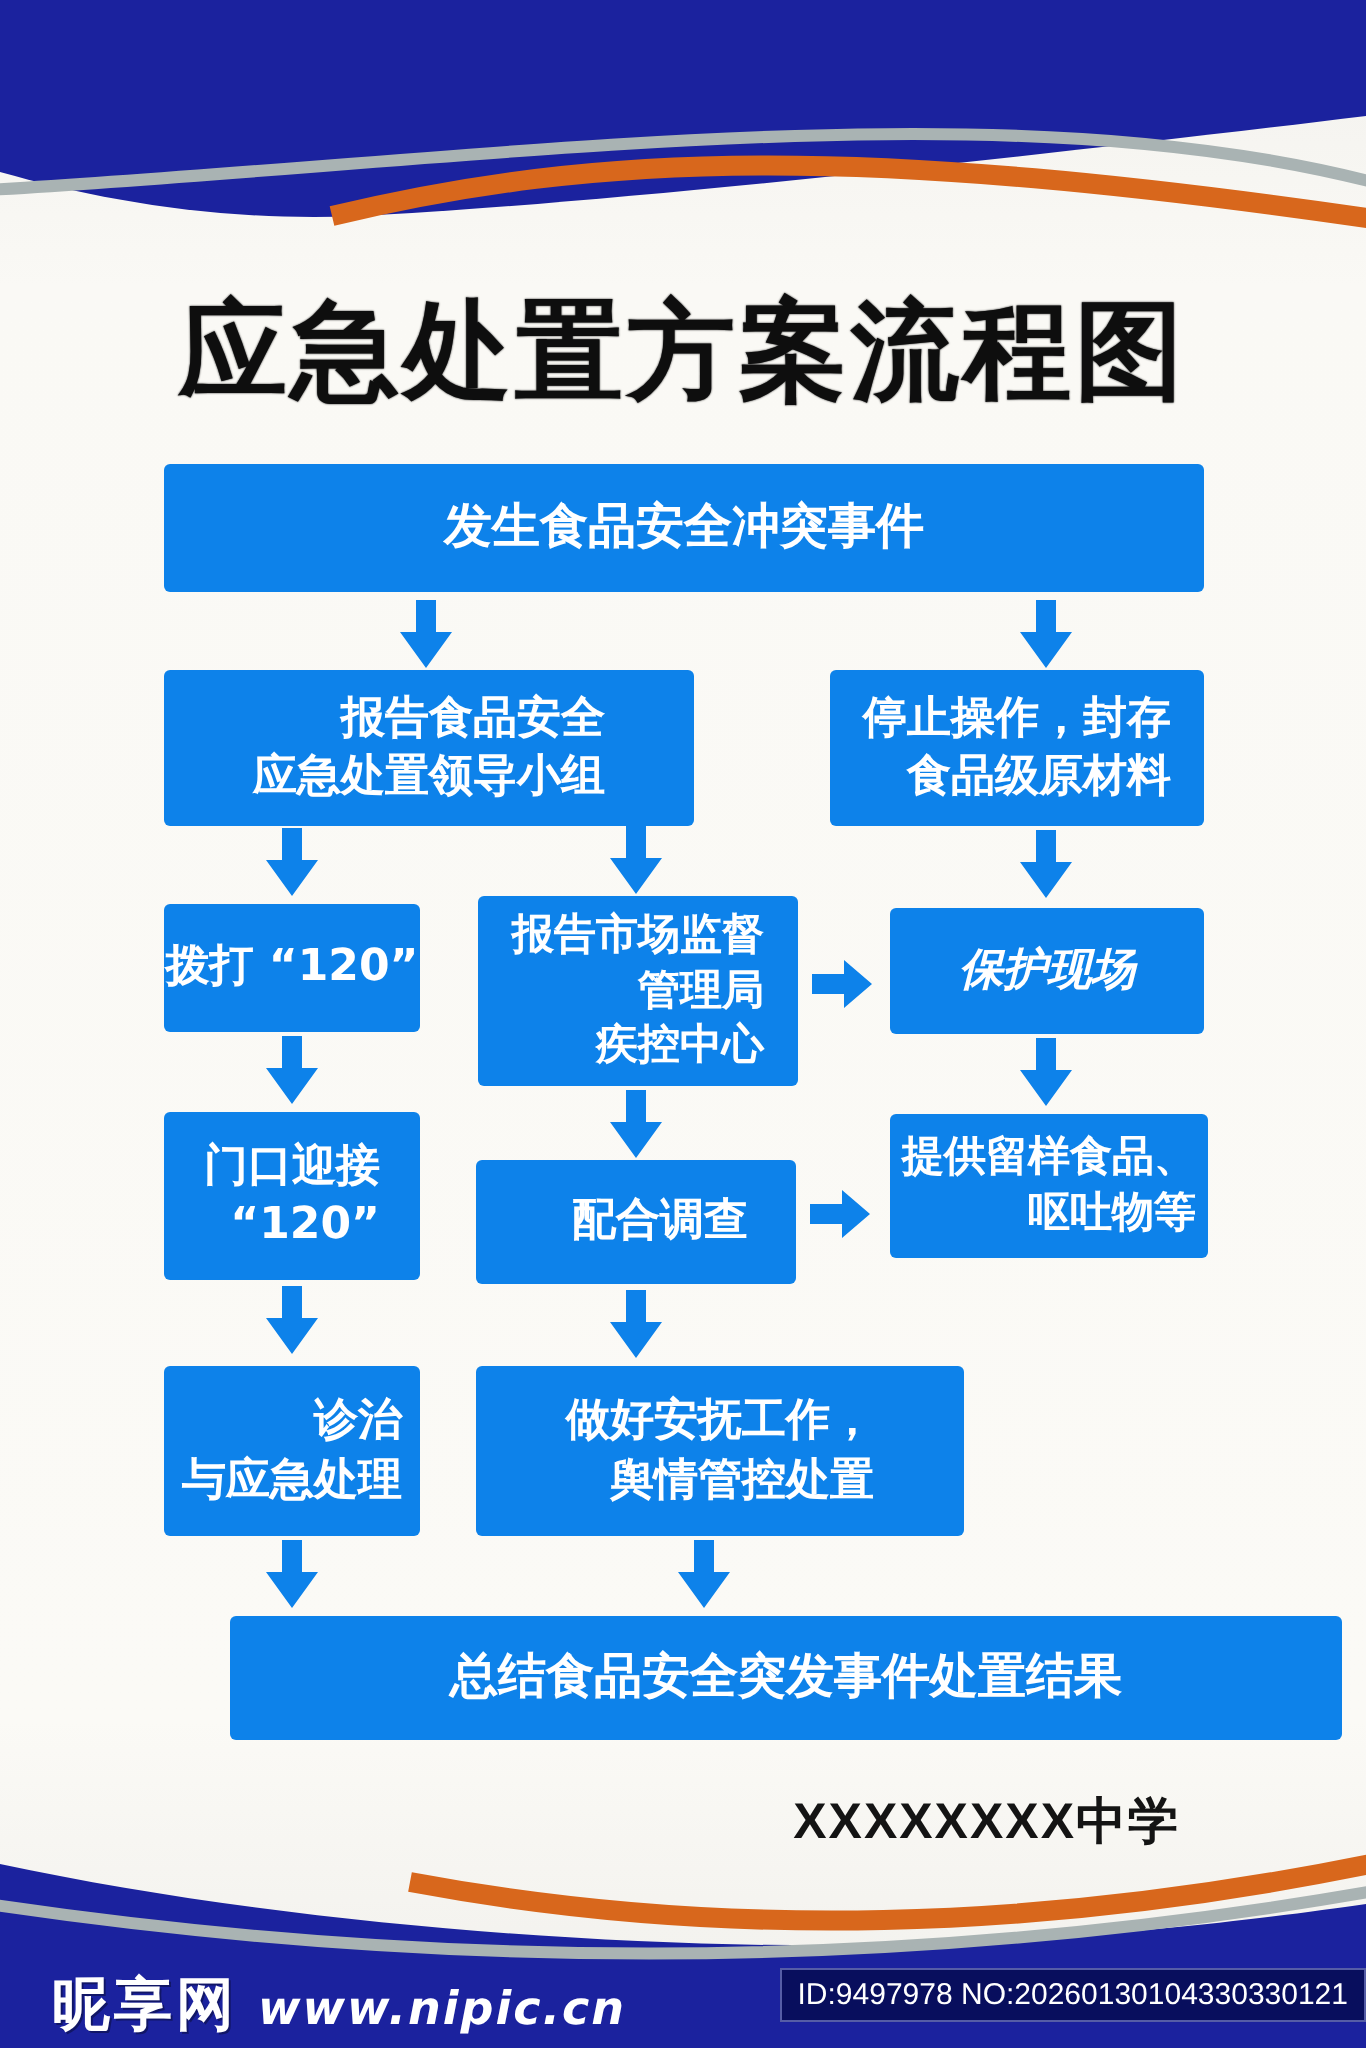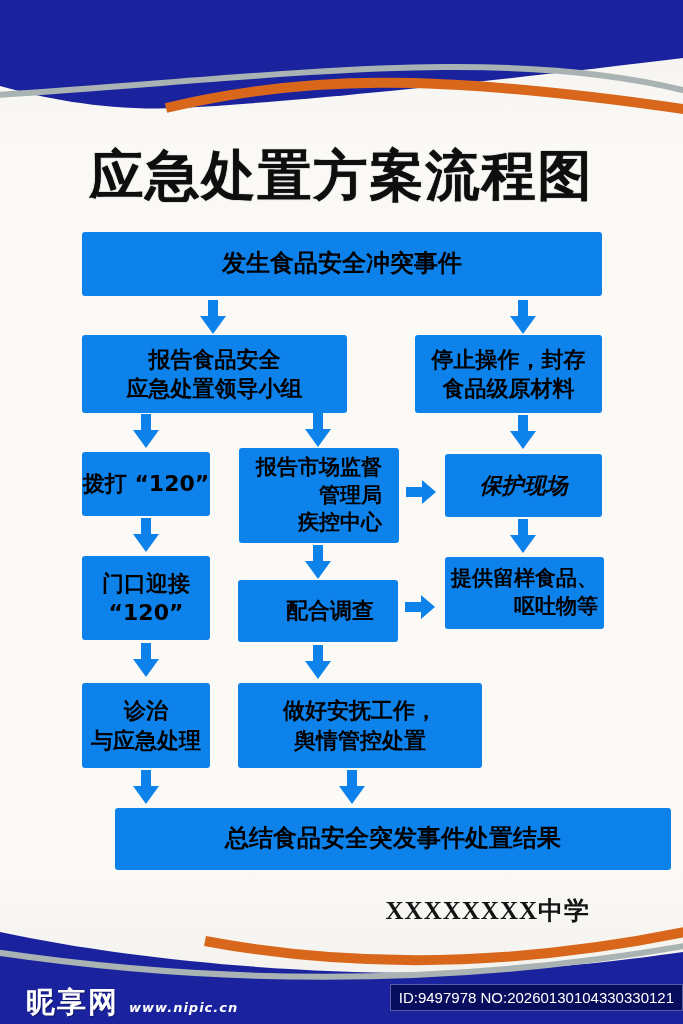--- a/index.html
+++ b/index.html
@@ -20,42 +20,42 @@
   .title {
     position:absolute; top:140px; left:0; width:683px; text-align:center;
     font-size:54px; font-weight:900; color:#0e0e0e; letter-spacing:2px;
     text-shadow:0 0 1px #0e0e0e;
   }
 
   
   .fbox {
     position:absolute; background:#0d82ea; border-radius:3px;
     display:flex; align-items:center; justify-content:center; text-align:center;
-    color:#000000; font-weight:700; line-height:1.32; white-space:pre-line;
+    color:#ffffff; font-weight:700; line-height:1.32; white-space:pre-line;
   }
-  .fs24 { font-size:24px; } .fs22 { font-size:22px; } .fs21 { font-size:21px;text-align:right; }
+  .fs24 { font-size:24px; } .fs22 { font-size:22px;text-align:right; } .fs21 { font-size:21px;text-align:right; }
 
   .arrow { position:absolute; }
   .arrow svg { display:block; }
 
   
   .school {
     position:absolute; top:894px; left:0; width:590px; text-align:right;
     font-size:25px; font-weight:600; color:#141414; letter-spacing:1px;
-    font-family:Liberation Serif, serif;
+    font-family:Liberation Sans, sans-serif;
   }
 
   
   .brand {
     position:absolute; left:26px; top:972px; display:flex; align-items:baseline; gap:10px;
     color:#ffffff;
     margin-top:11px;
   }
   .brand .zh { font-size:29px; font-weight:900; letter-spacing:2px; text-shadow:1px 1px 0 rgba(0,0,0,.35); }
-  .brand .url { font-size:13px; font-weight:700; font-style:italic; letter-spacing:1px; }
+  .brand .url { font-size:23px; font-weight:700; font-style:italic; letter-spacing:1px; }
 
   .id-badge {
     position:absolute; right:0; top:984px; height:27px; min-width:264px;
     background:rgba(7,13,88,.92); border:1px solid rgba(180,190,255,.45);
     display:flex; align-items:center; justify-content:center; padding:0 8px;
     color:#ffffff; font-size:15px; font-family:"Liberation Sans","DejaVu Sans",sans-serif;
   }
 </style>
 </head>
 <body>

